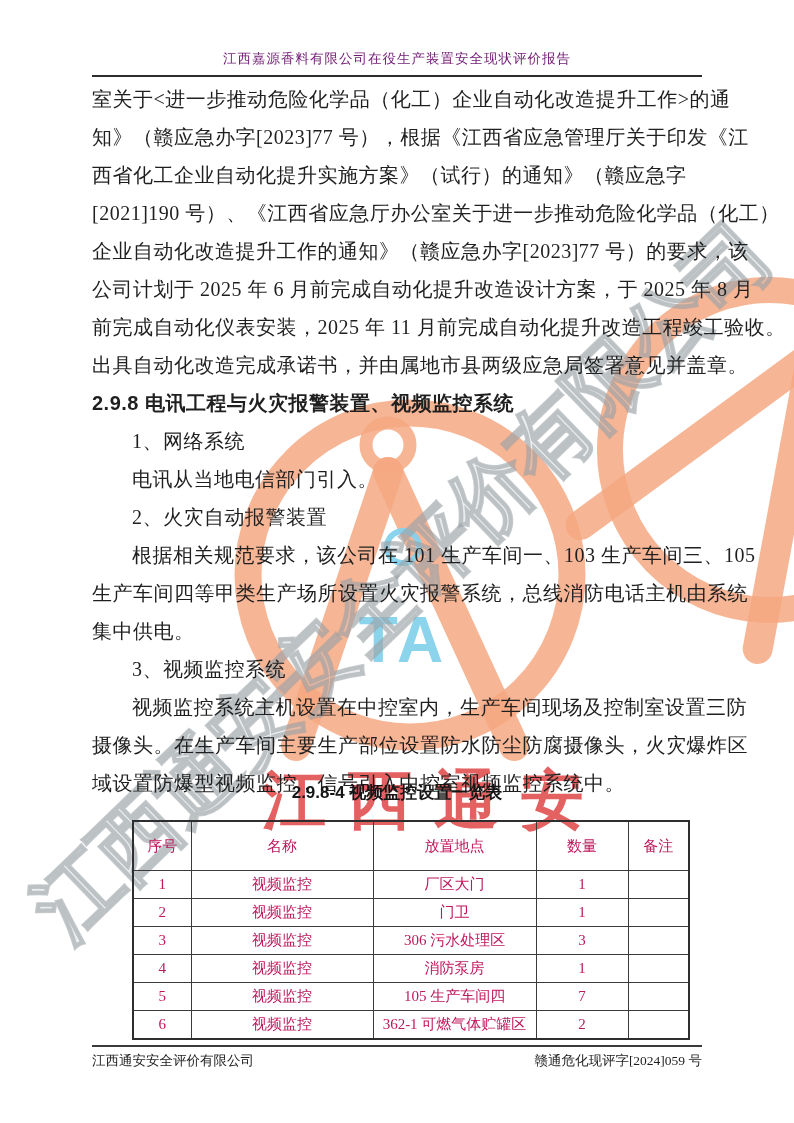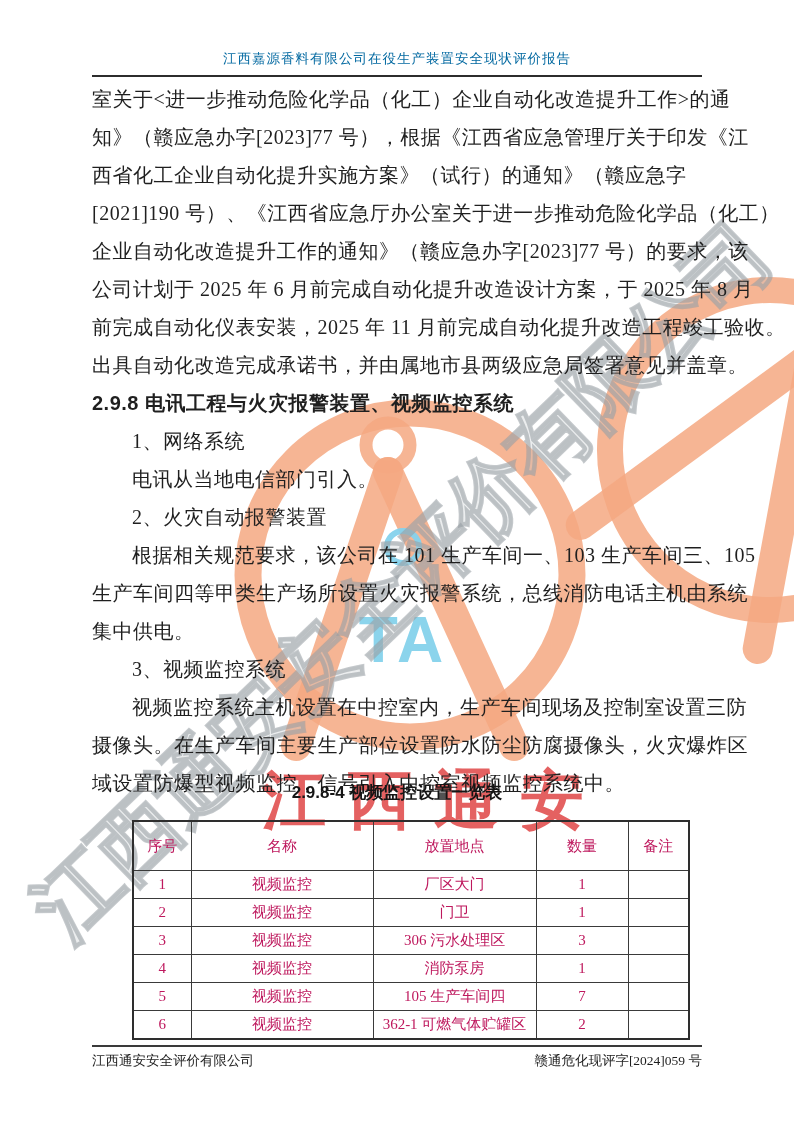--- a/index.html
+++ b/index.html
@@ -25,21 +25,21 @@
   }
   .wm-red{
     position:absolute;left:262px;top:757px;z-index:2;white-space:nowrap;
     font-family:"Liberation Sans","DejaVu Sans",sans-serif;font-weight:700;
     font-size:64px;letter-spacing:22px;color:var(--wm-red);opacity:.78;
   }
   
   .content{position:absolute;left:0;top:0;width:794px;height:1123px;z-index:3;}
   .doc-header{
     position:absolute;left:92px;top:50px;width:610px;text-align:center;
-    font-size:13.5px;color:#0369a1;letter-spacing:1px;
+    font-size:13.5px;color:#701a75;letter-spacing:1px;
   }
   .header-rule{position:absolute;left:92px;top:75px;width:610px;height:2px;background:#2c2c2c;}
   .body-lines{position:absolute;left:92px;top:80px;width:614px;}
   .bline{height:38px;line-height:38px;font-size:20px;letter-spacing:.5px;white-space:nowrap;}
   .bline.bold-sans{
     font-family:"Liberation Sans","DejaVu Sans",sans-serif;font-weight:bold;
     letter-spacing:.5px;
   }
   .table-title{
     position:absolute;left:92px;top:781px;width:610px;text-align:center;

